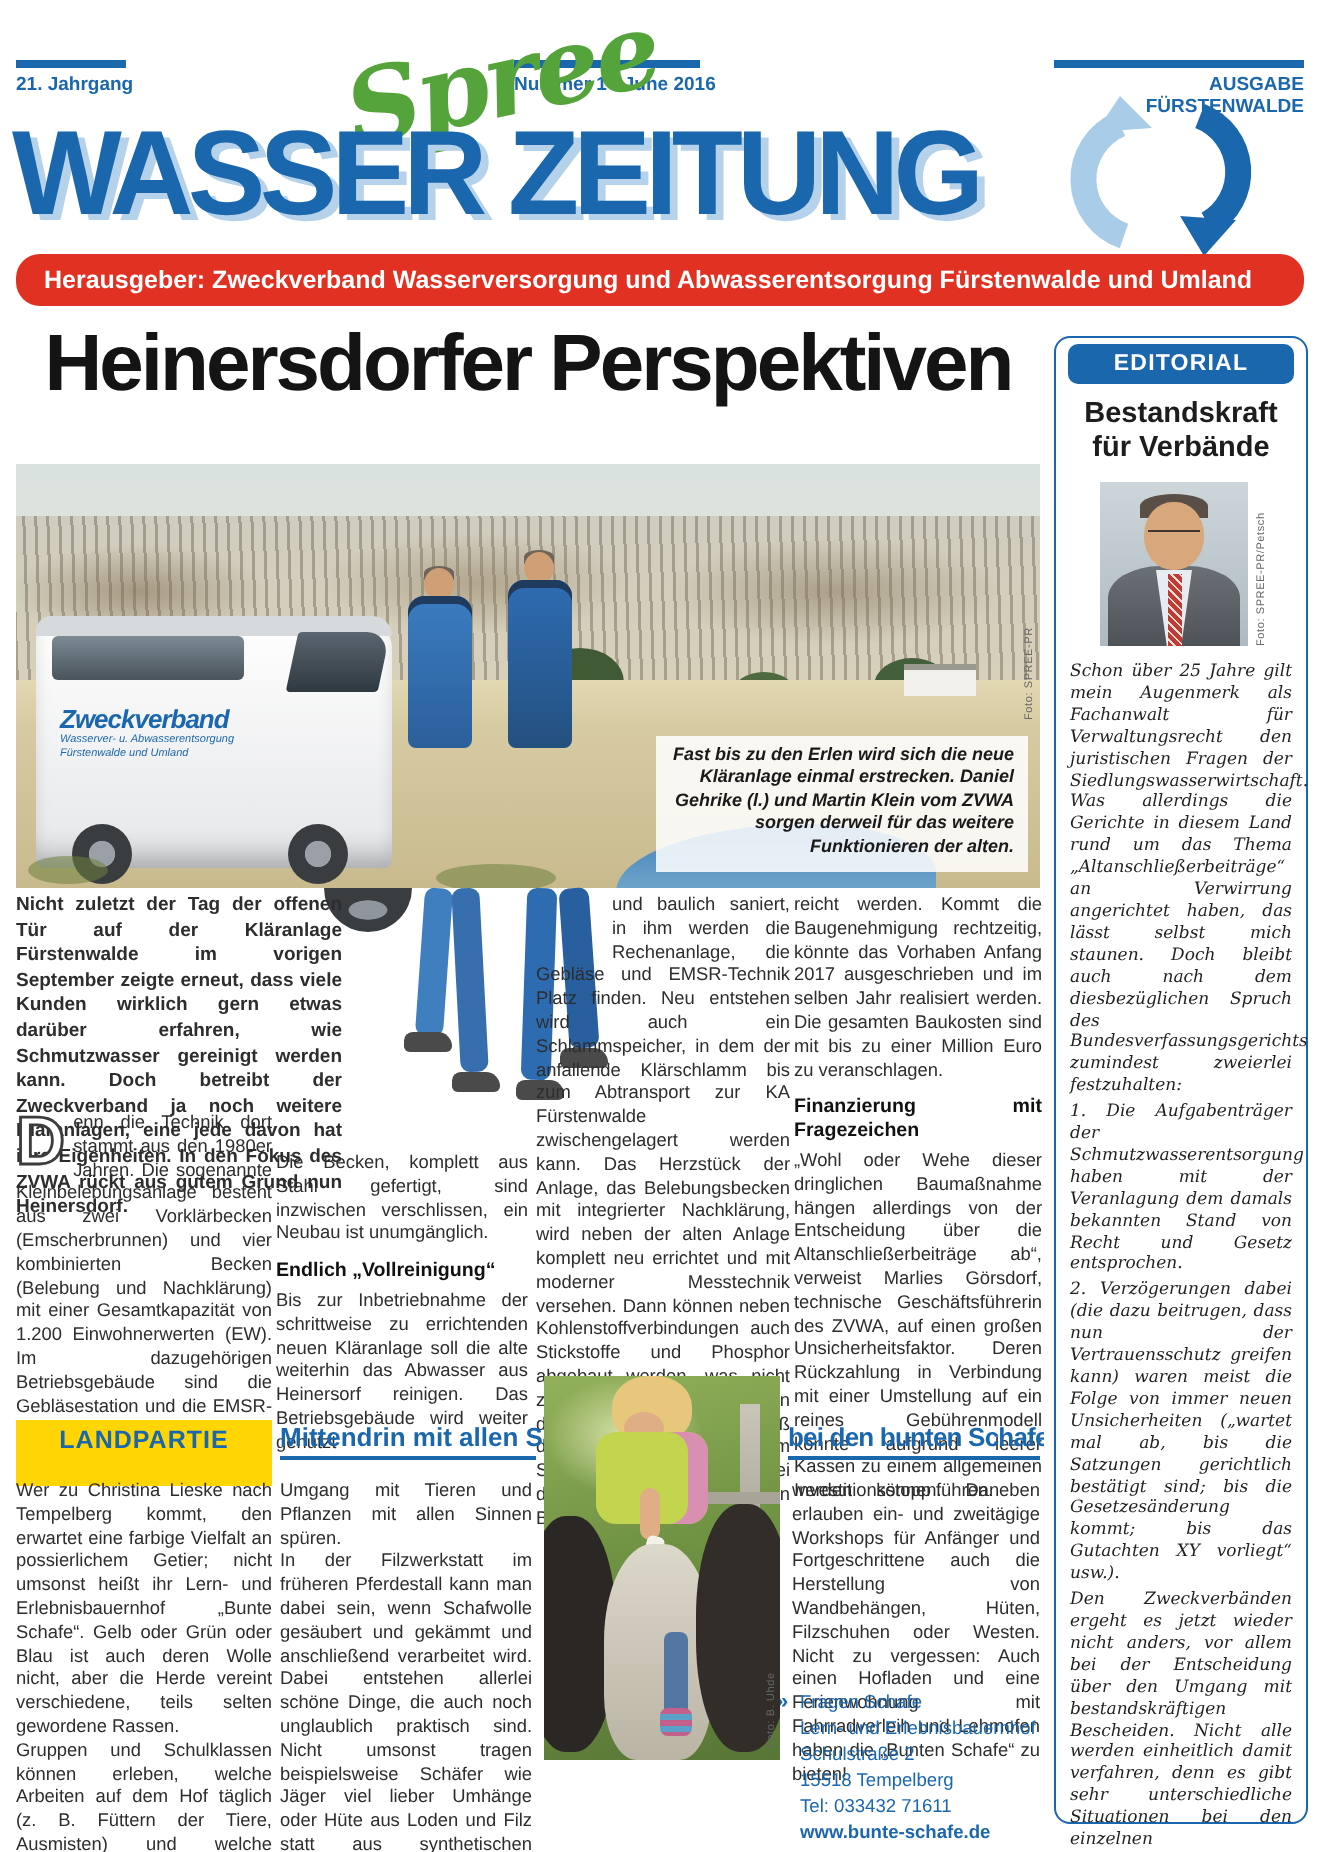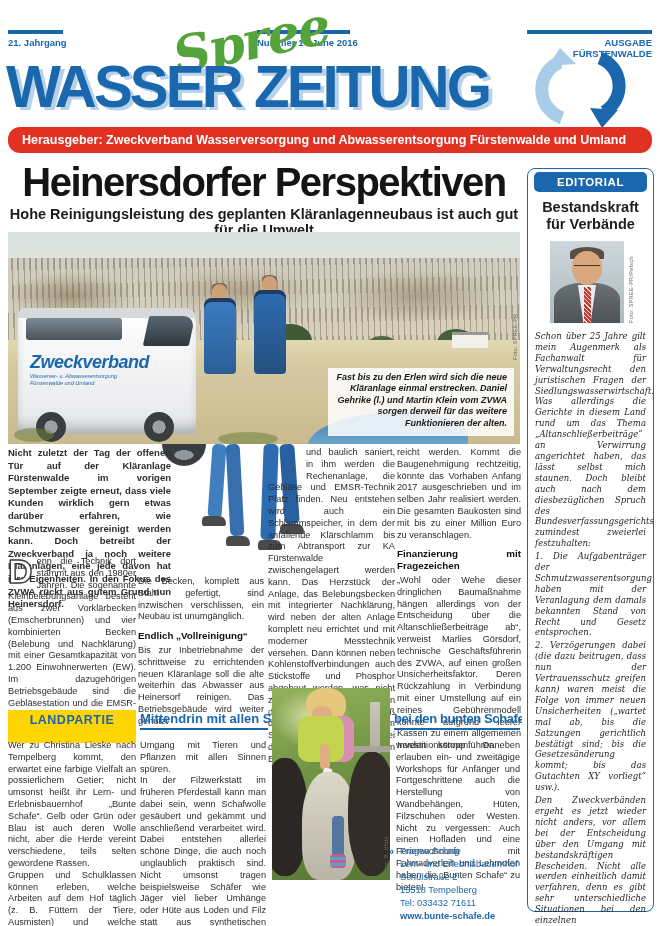--- a/index.html
+++ b/index.html
@@ -43,21 +43,21 @@
   .ph-pond{position:absolute;left:300px;top:180px;width:160px;height:34px;background:linear-gradient(#3d7fb5,#70a6cc);
       border-radius:60% 40% 0 0 / 100% 70% 0 0;}
   .ph-van{position:absolute;left:10px;top:76px;width:178px;height:126px;background:linear-gradient(#ffffff, #e9eaec 85%, #c9cbce);
       border-radius:12px 16px 4px 4px;box-shadow:inset 0 -6px 8px rgba(0,0,0,.12);}
   .van-roof{position:absolute;left:0;top:0;width:178px;height:10px;background:#d7dadd;border-radius:12px 16px 0 0;}
   .van-glass{position:absolute;right:4px;top:8px;width:46px;height:30px;background:linear-gradient(#5a6670,#2e3840);
       border-radius:2px 12px 2px 2px;transform:skewX(-12deg);}
   .van-window{position:absolute;left:8px;top:10px;width:96px;height:22px;background:linear-gradient(#7d8a94,#49545c);border-radius:3px;}
   .van-wheel{position:absolute;width:30px;height:30px;border-radius:50%;background:radial-gradient(#9aa0a6 30%,#3a3d40 32%);}
   .van-logo{position:absolute;left:12px;top:44px;width:130px;color:#1a67ae;}
-  .van-logo .b{font-size:18px;font-weight:bold;font-style:italic;letter-spacing:-.5px;}
+  .van-logo .b{font-size:13px;font-weight:bold;font-style:italic;letter-spacing:-.5px;}
   .van-logo .s{font-size:5.5px;line-height:6.5px;font-style:italic;}
   .man{position:absolute;}
   .man .head{position:absolute;left:8px;top:0;width:15px;height:16px;border-radius:50%;background:#cf9f76;}
   .man .hair{position:absolute;left:8px;top:-1px;width:15px;height:7px;border-radius:50% 50% 0 0;background:#6e645a;}
   .man .body{position:absolute;left:0;top:14px;width:32px;height:76px;border-radius:8px 8px 4px 4px;
       background:linear-gradient(#3a7cc0,#2b5f9a);box-shadow:inset 0 4px 0 #1f3c5e;}
   .grass-tuft{position:absolute;width:40px;height:14px;border-radius:50%;background:rgba(110,130,60,.55);}
   .ph-caption{position:absolute;left:320px;top:136px;width:186px;height:68px;background:rgba(255,255,255,.86);
       font-size:9px;line-height:11.4px;font-weight:bold;font-style:italic;color:#1a1a1a;
       text-align:right;padding:4px 7px;box-sizing:border-box;}
@@ -133,21 +133,20 @@
       <path d="M34 70 A30 30 0 0 1 32 14" stroke="#a9cde8" stroke-width="13" fill="none"></path>
       <polygon points="20,18 48,16 32,0" fill="#a9cde8"></polygon>
       <path d="M72 10 A30 30 0 0 1 76 64" stroke="#1a67ae" stroke-width="13" fill="none"></path>
       <polygon points="62,60 90,62 74,80" fill="#1a67ae"></polygon>
     </svg>
   </div>
 
   <div class="abs pubbar" style="left:8px;top:127px;width:630px;height:26px;">Herausgeber: Zweckverband Wasserversorgung und Abwasserentsorgung Fürstenwalde und Umland</div>
 
   <div class="abs headline" style="left:8px;top:160px;width:512px;">Heinersdorfer Perspektiven</div>
-  <div class="abs subheadline" style="left:8px;top:206px;width:512px;">Hohe Reinigungsleistung des geplanten Kläranlagenneubaus ist auch gut für die Umwelt</div>
 
   <div class="abs main-photo" style="left:8px;top:232px;width:512px;height:212px;">
     <div class="ph-trees"></div>
     <div class="ph-conifer" style="left:18px;top:84px;"></div>
     <div class="ph-farfield"></div>
     <div class="ph-building" style="left:444px;top:100px;width:36px;height:13px;"></div>
     <div class="ph-pond"></div>
 
     <div class="ph-van">
       <div class="van-roof"></div>

